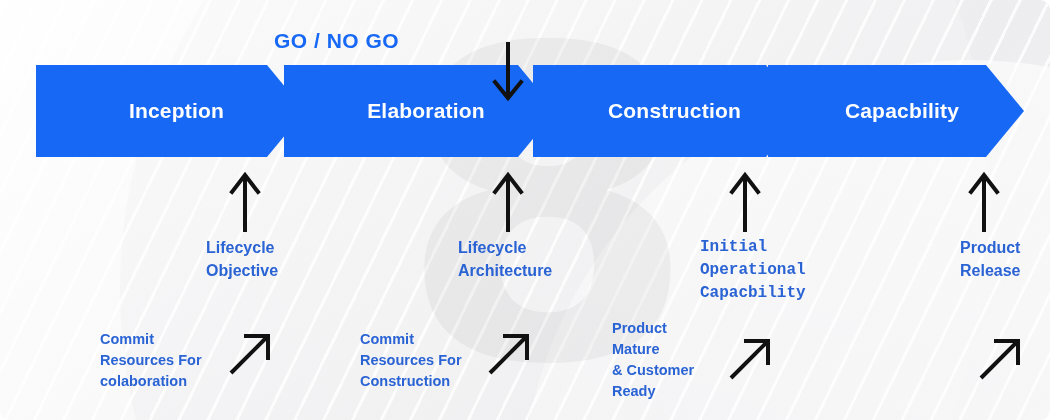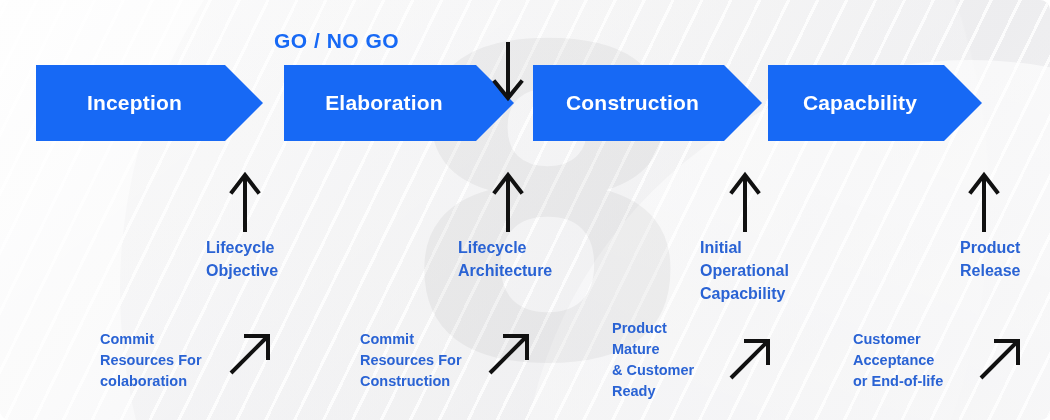--- a/index.html
+++ b/index.html
@@ -55,25 +55,26 @@
     font-size:430px;
     line-height:300px;
     font-weight:700;
     font-family:"DejaVu Sans", sans-serif;
     user-select:none;
   }
 
   
   .phase{
     position:absolute;
-    height:76px;
+    height:92px;
     top:65px;
     background:var(--blue,#1769f5);
     display:flex;align-items:center;
     clip-path:polygon(0 0, calc(100% - 38px) 0, 100% 50%, calc(100% - 38px) 100%, 0 100%);
+    padding-left:42px;
   }
   .phase .plabel{
     color:#ffffff;
     font-size:21px;
     font-weight:700;
     letter-spacing:.2px;
     width:100%;
     text-align:center;
     padding-right:30px;
     box-sizing:border-box;
@@ -160,39 +161,36 @@
   </svg>
   <svg class="arrow-up" style="left:967px;top:170px;" width="34" height="64" viewBox="0 0 34 64">
     <line x1="17" y1="62" x2="17" y2="8" stroke="#111111" stroke-width="4"></line>
     <polyline points="4,22 17,5 30,22" fill="none" stroke="#111111" stroke-width="4" stroke-linecap="square" stroke-linejoin="miter"></polyline>
   </svg>
 
   <div class="milestone" style="left: 206px; top: 236px; color: rgb(42, 99, 212);">Lifecycle
 Objective</div>
   <div class="milestone" style="left: 458px; top: 236px; color: rgb(42, 99, 212);">Lifecycle
 Architecture</div>
-  <div class="milestone" style="left: 700px; top: 236px; color: rgb(42, 99, 212);">Initial
+  <div class="milestone" style="left: 700px; top: 236px; color: rgb(42, 99, 212); font-family: Liberation Mono, monospace;">Initial
 Operational
 Capacbility</div>
   <div class="milestone" style="left: 960px; top: 236px; color: rgb(42, 99, 212);">Product
 Release</div>
 
   <div class="outcome" style="left: 100px; top: 329px; color: rgb(42, 99, 212);">Commit
 Resources For
 colaboration</div>
   <div class="outcome" style="left: 360px; top: 329px; color: rgb(42, 99, 212);">Commit
 Resources For
 Construction</div>
   <div class="outcome" style="left: 612px; top: 318px; color: rgb(42, 99, 212);">Product
 Mature
 &amp; Customer
 Ready</div>
-  <div class="outcome" style="left: 853px; top: 329px; color: rgb(42, 99, 212);">Customer
-Acceptance
-or End-of-life</div>
 
   <svg class="arrow-diag" style="left:226px;top:330px;" width="48" height="48" viewBox="0 0 48 48">
     <line x1="5" y1="43" x2="41" y2="7" stroke="#111111" stroke-width="4"></line>
     <polyline points="20,6 42,6 42,28" fill="none" stroke="#111111" stroke-width="4" stroke-linecap="square" stroke-linejoin="miter"></polyline>
   </svg>
   <svg class="arrow-diag" style="left:485px;top:330px;" width="48" height="48" viewBox="0 0 48 48">
     <line x1="5" y1="43" x2="41" y2="7" stroke="#111111" stroke-width="4"></line>
     <polyline points="20,6 42,6 42,28" fill="none" stroke="#111111" stroke-width="4" stroke-linecap="square" stroke-linejoin="miter"></polyline>
   </svg>
   <svg class="arrow-diag" style="left:726px;top:335px;" width="48" height="48" viewBox="0 0 48 48">

